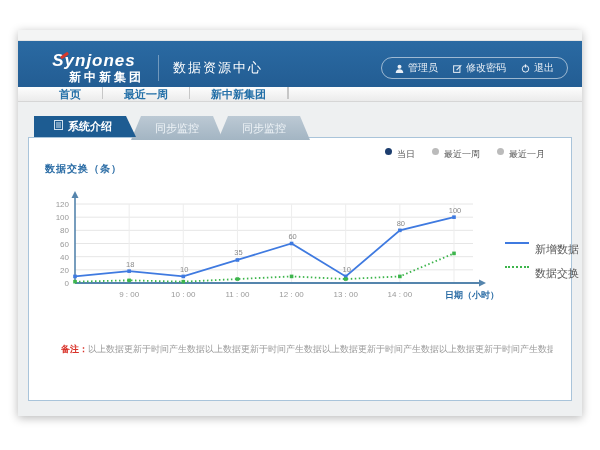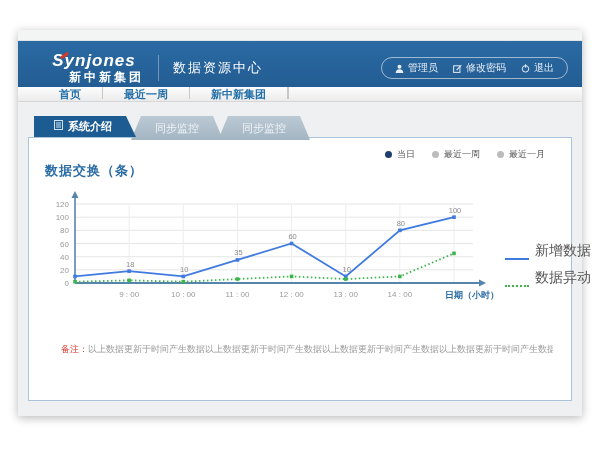--- a/index.html
+++ b/index.html
@@ -34,33 +34,33 @@
   .tab { font-size:11px; height:21px; line-height:21px; padding:0 20px; cursor:pointer; white-space:nowrap;
          display:flex; align-items:center; gap:5px; }
   .tab.active { background:#1d5c92; color:#fff; font-weight:bold;
                 clip-path:polygon(0 0, calc(100% - 10px) 0, 100% 100%, 0 100%); padding-right:24px; z-index:2; }
   .tab.inactive { background:linear-gradient(#bcc9d4,#a3b5c3); color:#eef3f7; margin-left:-5px; z-index:1;
                 clip-path:polygon(10px 0, calc(100% - 10px) 0, 100% 100%, 0 100%); padding:12px 24px; }
 
   .panel { position:absolute; left:10px; right:10px; top:35px; bottom:6px; background:#fff; border:1px solid #a9c4da; }
 
   .radio-row { position:absolute; top:10px; right:26px; display:flex; gap:17px; align-items:center; }
-  .radio-item { display:flex; align-items:center; gap:5px; font-size:9px; color:#555; cursor:pointer; }
+  .radio-item { display:flex; align-items:flex-start; gap:5px; font-size:9px; color:#555; cursor:pointer; }
   .radio-dot { width:7px; height:7px; border-radius:50%; background:#bbb; }
   .radio-dot.sel { background:#1c3d6e; }
 
-  .ylabel { position:absolute; top:24px; left:16px; color:#2a6ca5; font-weight:bold; font-size:13px; letter-spacing:1px; }
+  .ylabel { position:absolute; top:24px; left:16px; color:#2a6ca5; font-weight:bold; font-size:10px; letter-spacing:1px; }
 
   .chart-area { position:absolute; top:44px; left:10px; display:flex; }
   .series-legend { margin:60px 0 0 4px; }
-  .legend-item { display:flex; align-items:flex-end; gap:6px; font-size:14px; color:#555; margin-bottom:9px; white-space:nowrap; }
+  .legend-item { display:flex; align-items:flex-start; gap:6px; font-size:11px; color:#555; margin-bottom:9px; white-space:nowrap; }
   .legend-sample { width:24px; height:0; border-top-width:2px; }
 
   .note { position:absolute; left:32px; right:18px; bottom:44px; font-size:9px; color:#9a9a9a; white-space:nowrap; overflow:hidden; }
-  .note b { color:#d9342b; font-weight:normal; }
+  .note b { color:#d9342b; font-weight:bold; }
 </style>
 </head>
 <body>
 
 <div class="stage">
   <div class="window">
     <div class="topstrip"></div>
 
     <div class="app-header">
       <div class="logo">
@@ -207,21 +207,21 @@
               <rect x="359.0571428571429" y="92.61666666666667" width="3.6" height="3.6" fill="#3db54c"></rect>
               <rect x="413.2" y="69.575" width="3.6" height="3.6" fill="#3db54c"></rect>
             </svg>
           <div class="series-legend">
               <div class="legend-item">
                 <span class="legend-sample" style="border-top-style: solid; border-top-color: rgb(63, 122, 224);"></span>
                 <span>新增数据</span>
               </div>
               <div class="legend-item">
                 <span class="legend-sample" style="border-top-style: dotted; border-top-color: rgb(61, 181, 76);"></span>
-                <span>数据异动</span>
+                <span>数据交换</span>
               </div>
             </div>
         </div>
 
         <div class="note">
           <b>备注：</b><span>以上数据更新于时间产生数据以上数据更新于时间产生数据以上数据更新于时间产生数据以上数据更新于时间产生数据以上数据更新于</span>
         </div>
       </div>
     </div>
   </div>

